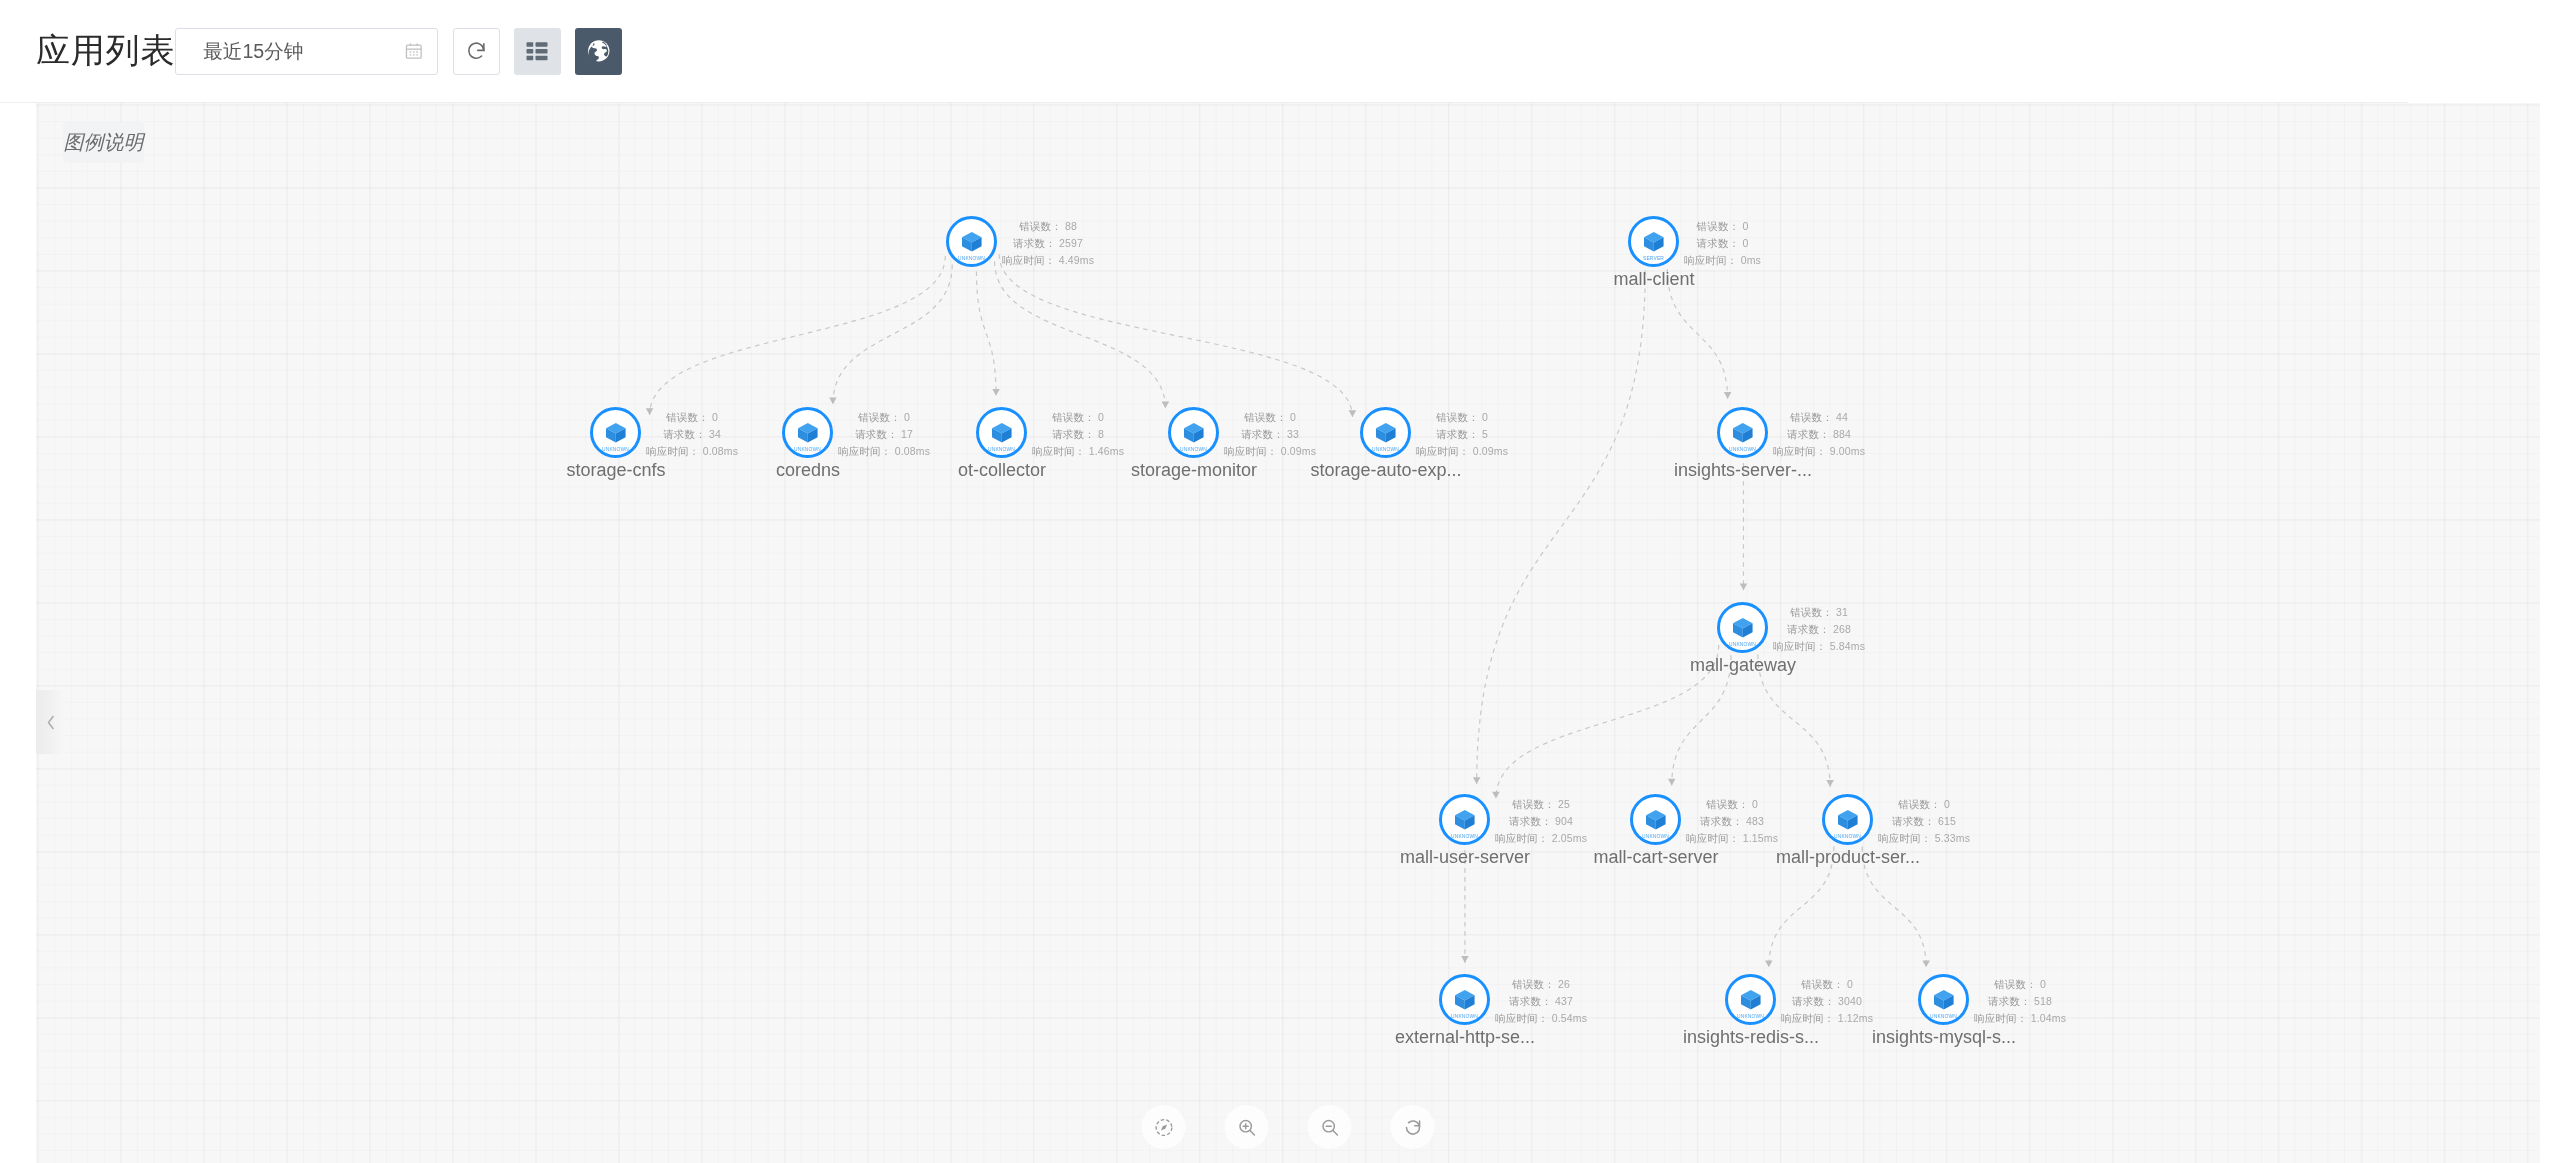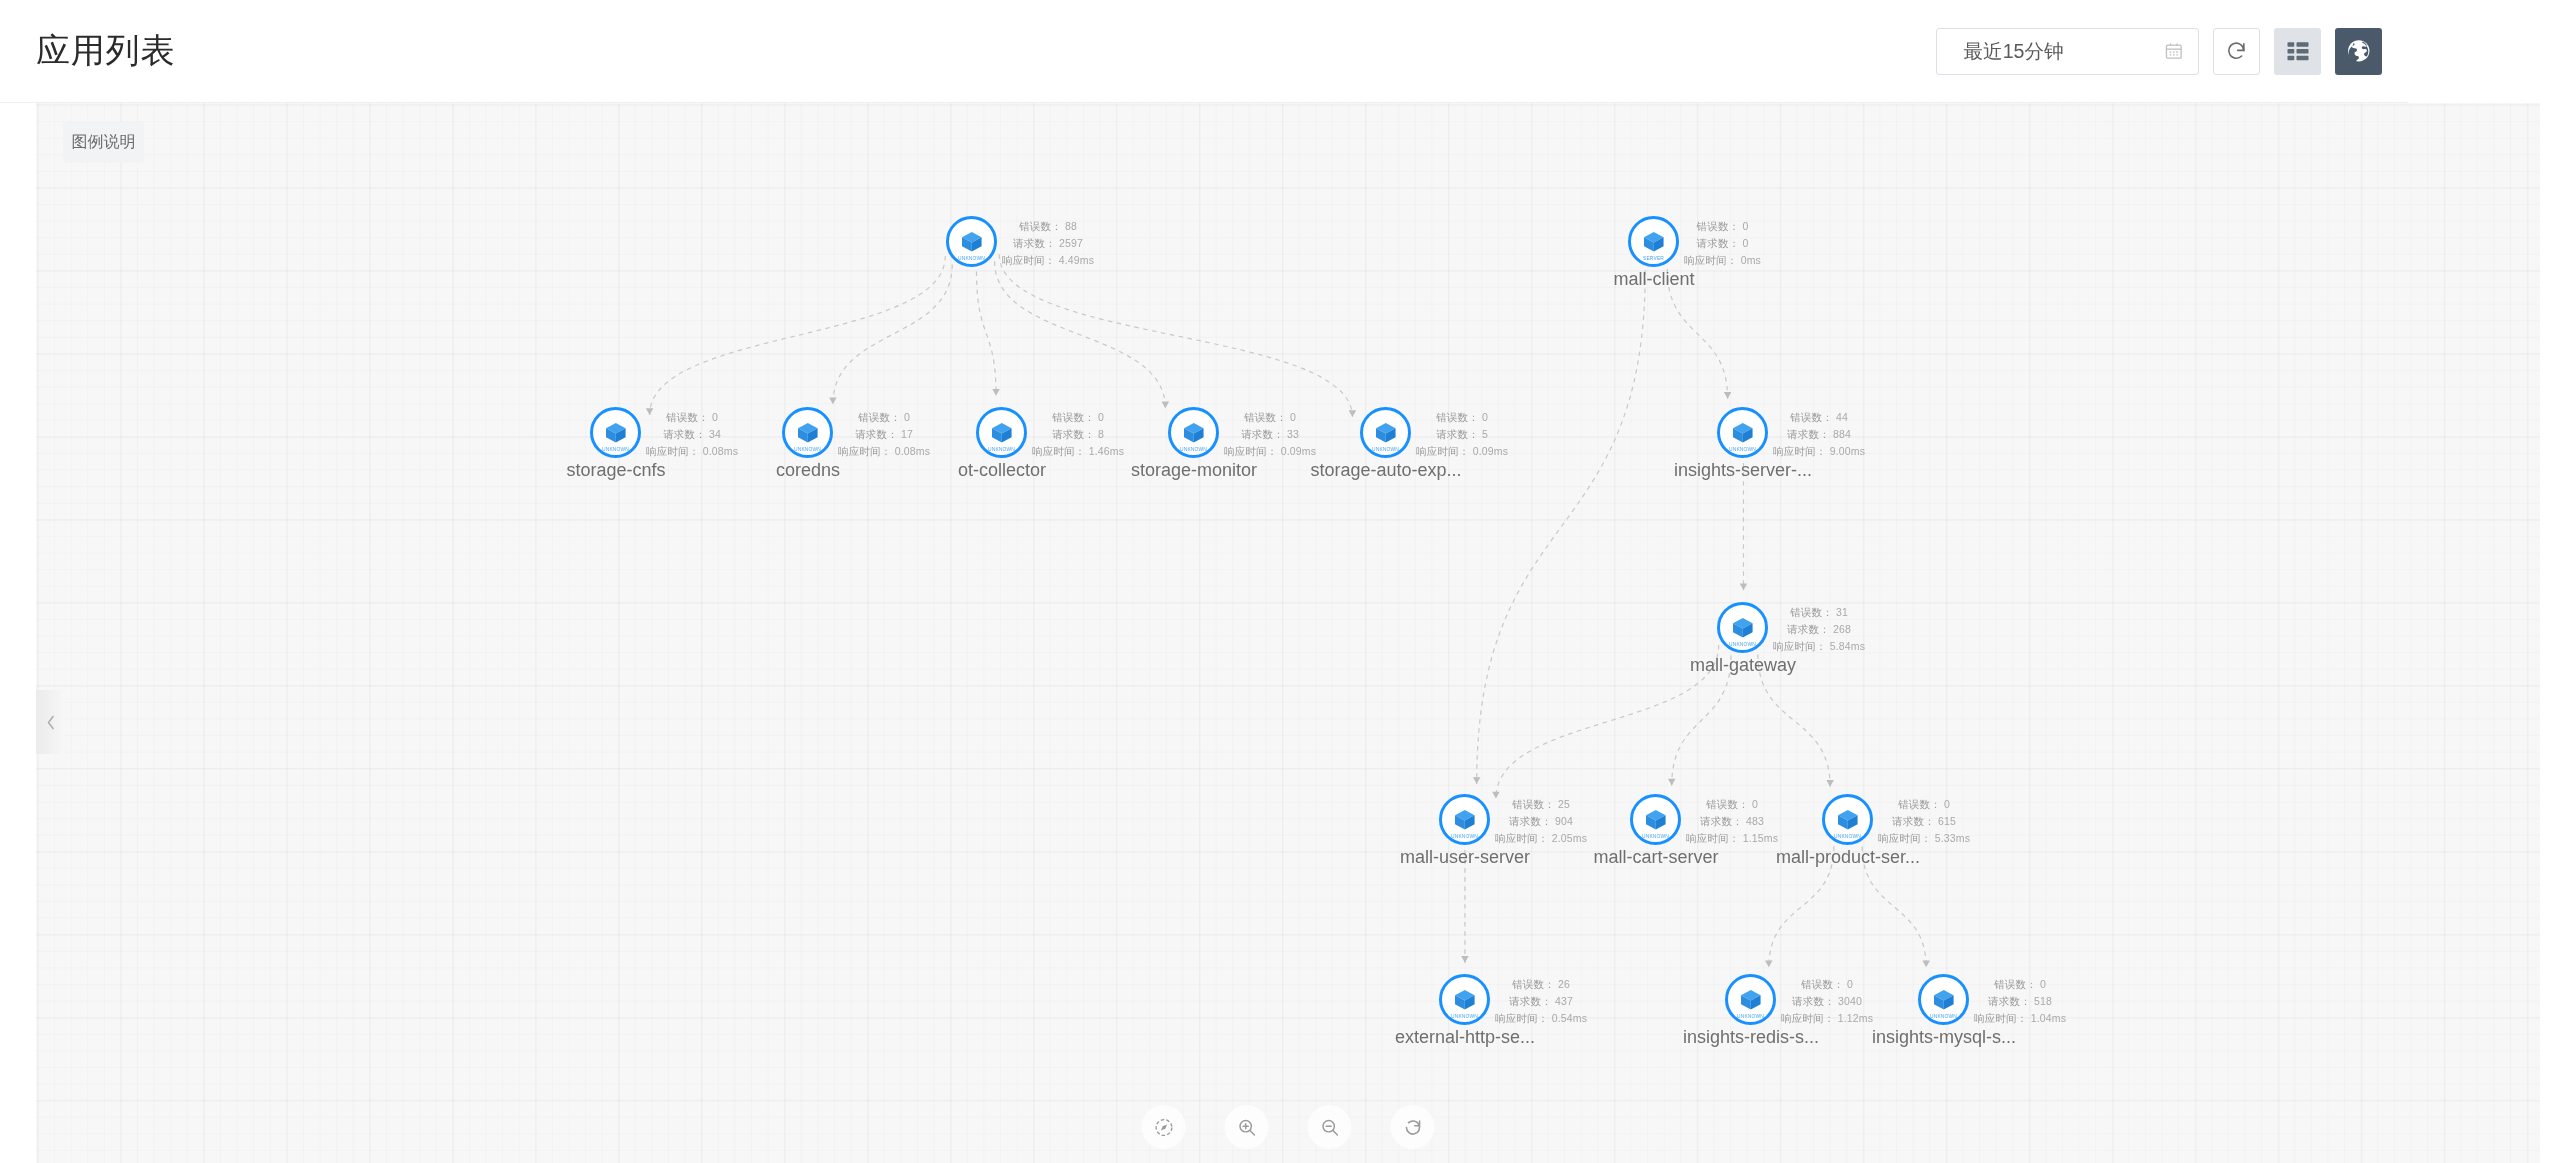--- a/index.html
+++ b/index.html
@@ -8,21 +8,21 @@
     background: #f0f0f0;
     font-family: "Liberation Sans", "DejaVu Sans", sans-serif;
     overflow: hidden;
   }
   #app { position: relative; width: 2576px; height: 1164px; background: #ffffff; }
 
   
   .header {
     position: absolute; left: 0; top: 0; width: 2408px; height: 103px;
     background: #fff; border-bottom: 0.8px solid #eceff1;
-    display: flex; align-items: center; justify-content: space-between;
+    display: flex; align-items: center; justify-content: flex-start;
     padding: 0 25.6px 0 36px;
   }
   .page-title { font-size: 34px; color: #2b2b2b; font-weight: 400; letter-spacing: 0.8px; }
   .header-right { display: flex; align-items: center; gap: 14.3px; }
 
   .time-picker {
     width: 263px; height: 47px; border: 0.8px solid #dcdfe6; border-radius: 3px;
     background: #fff; display: flex; align-items: center; justify-content: space-between;
     padding: 0 13.5px 0 15px;
   }
@@ -54,21 +54,21 @@
     overflow: hidden;
   }
   .canvas-right-gutter {
     position: absolute; right: 0; top: 103px; width: 36px; height: 1061px; background: #fff;
   }
 
   
   .legend-btn {
     position: absolute; left: 27px; top: 19px; width: 81px; height: 41px;
     background: #f2f3f4; border-radius: 3.8px; display: flex; align-items: center;
-    justify-content: center; font-size: 16px; color: #6b6b6b; cursor: pointer;
+    justify-content: center; font-size: 20px; color: #6b6b6b; cursor: pointer; font-style: italic;
   }
 
   
   .collapse-handle {
     position: absolute; left: 0; top: 587px; width: 29px; height: 64px;
     background: linear-gradient(to right, #ebebeb 0%, #f2f2f2 60%, #f7f7f7 100%);
     border-radius: 0 2.3px 2.3px 0; display: flex; align-items: center; justify-content: center;
     cursor: pointer; z-index: 40;
   }
   .collapse-handle svg { display: block; }

